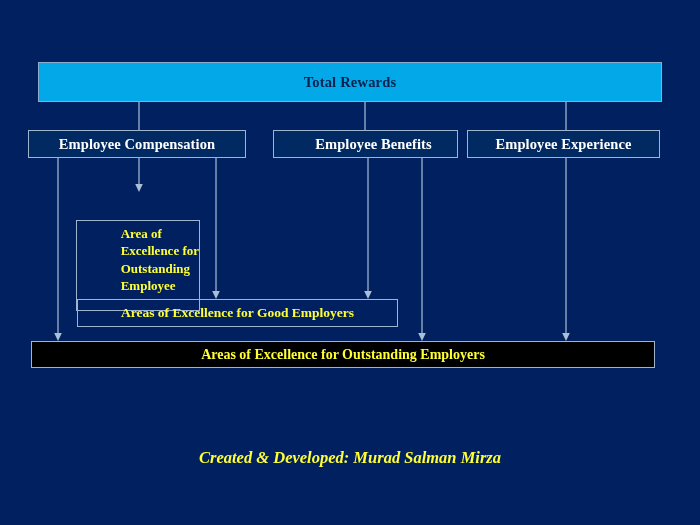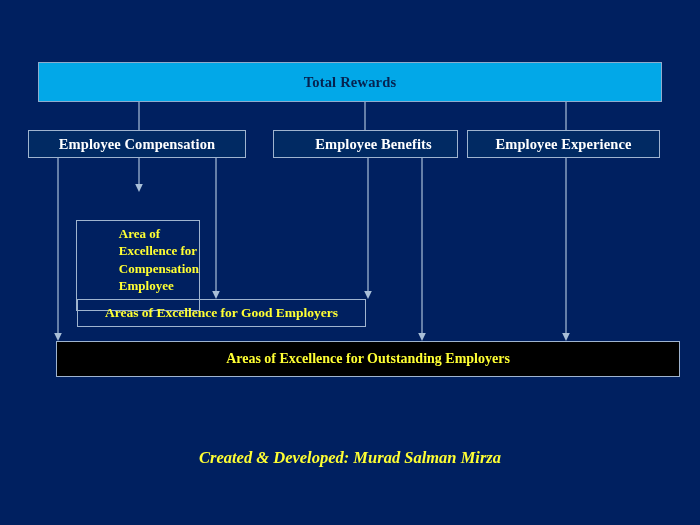--- a/index.html
+++ b/index.html
@@ -75,35 +75,35 @@
     padding: 4px 0 0 8px;
     align-items: flex-start;
     line-height: 1.33;
     margin-top: 28px;
   }
 
   
   .node-good {
     left: 77px;
     top: 299px;
-    width: 289px;
+    width: 321px;
     height: 28px;
     background: transparent;
     border: 1px solid #9fb4cf;
     color: #ffff33;
     font-weight: bold;
     font-size: 13.5px;
   }
 
   
   .node-out {
-    left: 56px;
+    left: 31px;
     top: 341px;
     width: 624px;
-    height: 36px;
+    height: 27px;
     background: #000000;
     border: 1px solid #9fb4cf;
     color: #ffff33;
     font-weight: bold;
     font-size: 14px;
   }
 
   
   .credit {
     position: absolute;
@@ -191,21 +191,21 @@
   <div class="node node-pillar node-comp">Employee Compensation</div>
 
   <div class="node node-pillar node-ben">Employee Benefits</div>
 
   <div class="node node-pillar node-exp">Employee Experience</div>
 
   <div class="node node-conv">
     <div>
       <div>Area of</div>
       <div>Excellence for</div>
-      <div>Compensation</div>
+      <div>Outstanding</div>
       <div>Employee</div>
     </div>
   </div>
 
   <div class="node node-good">Areas of Excellence for Good Employers</div>
 
   <div class="node node-out">Areas of Excellence for Outstanding Employers</div>
 
   <div class="credit">Created &amp; Developed: Murad Salman Mirza</div>
 

